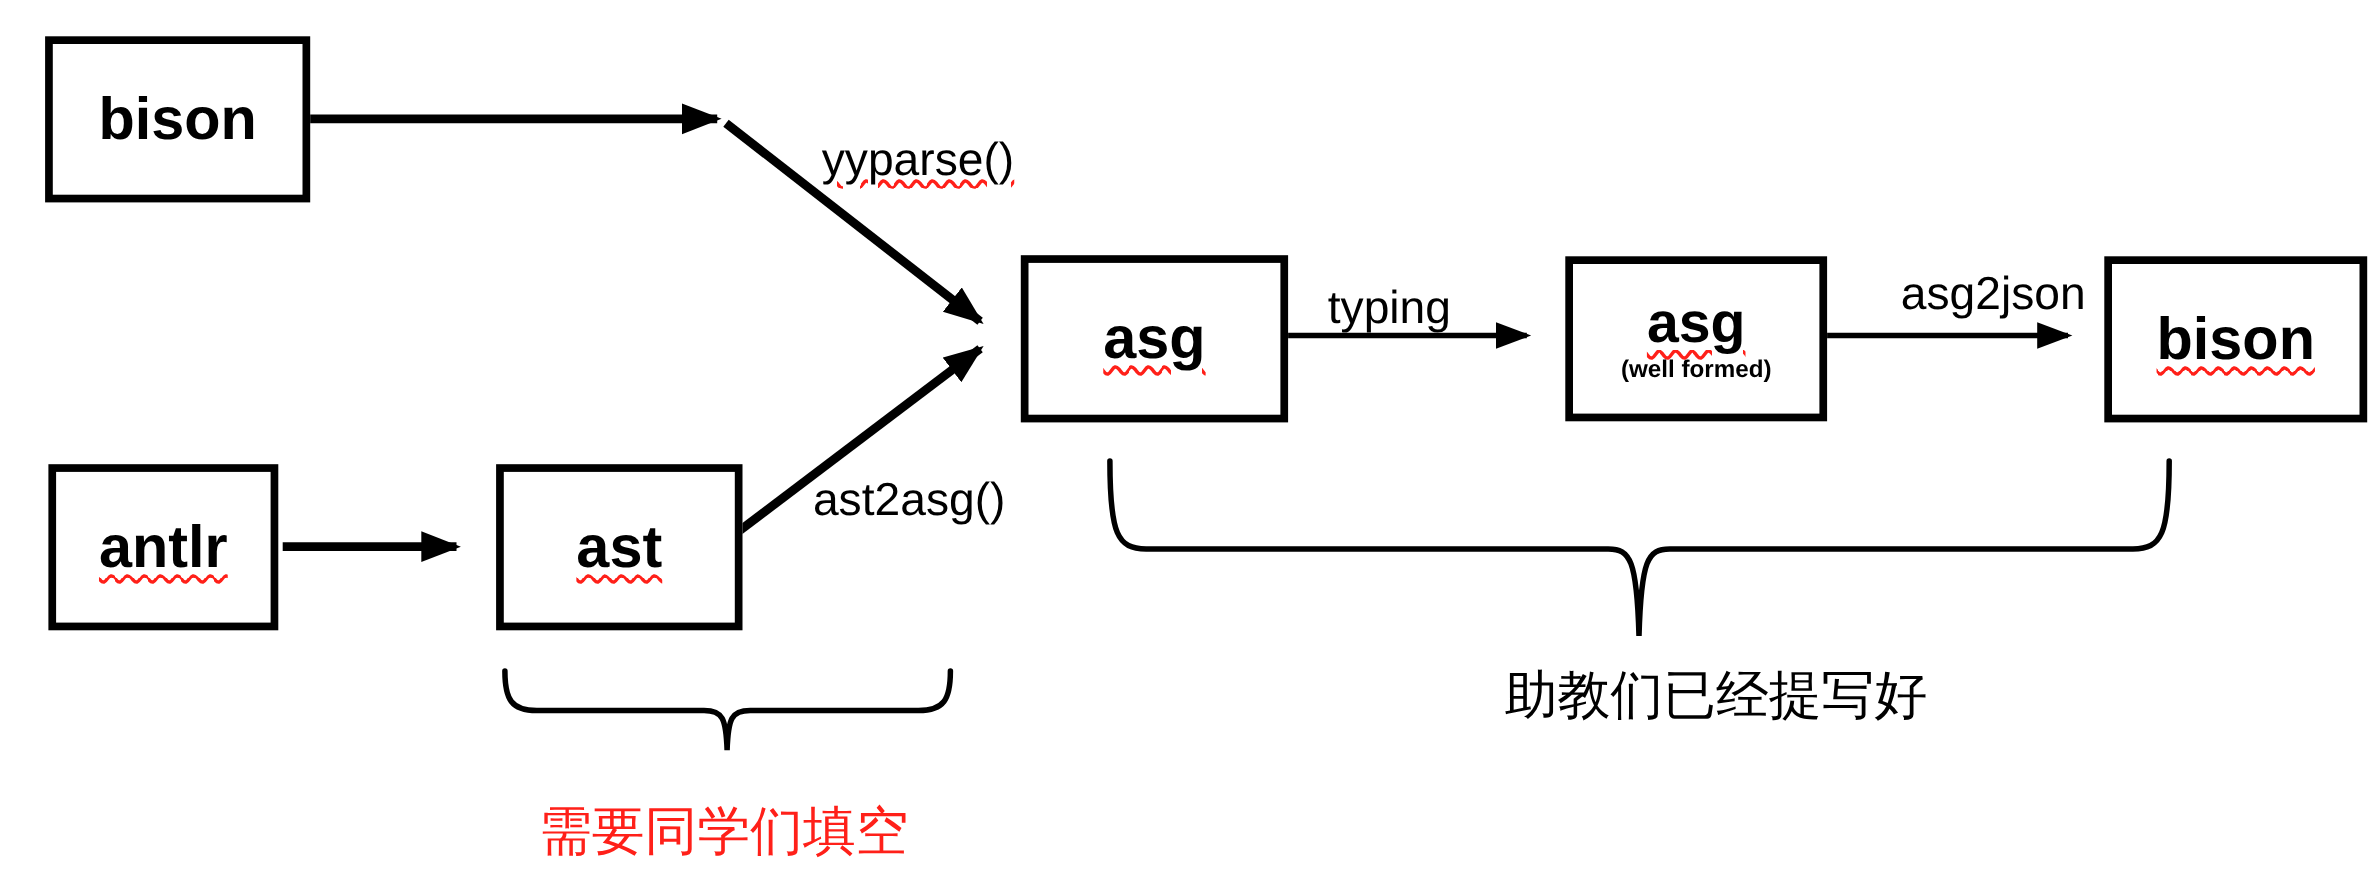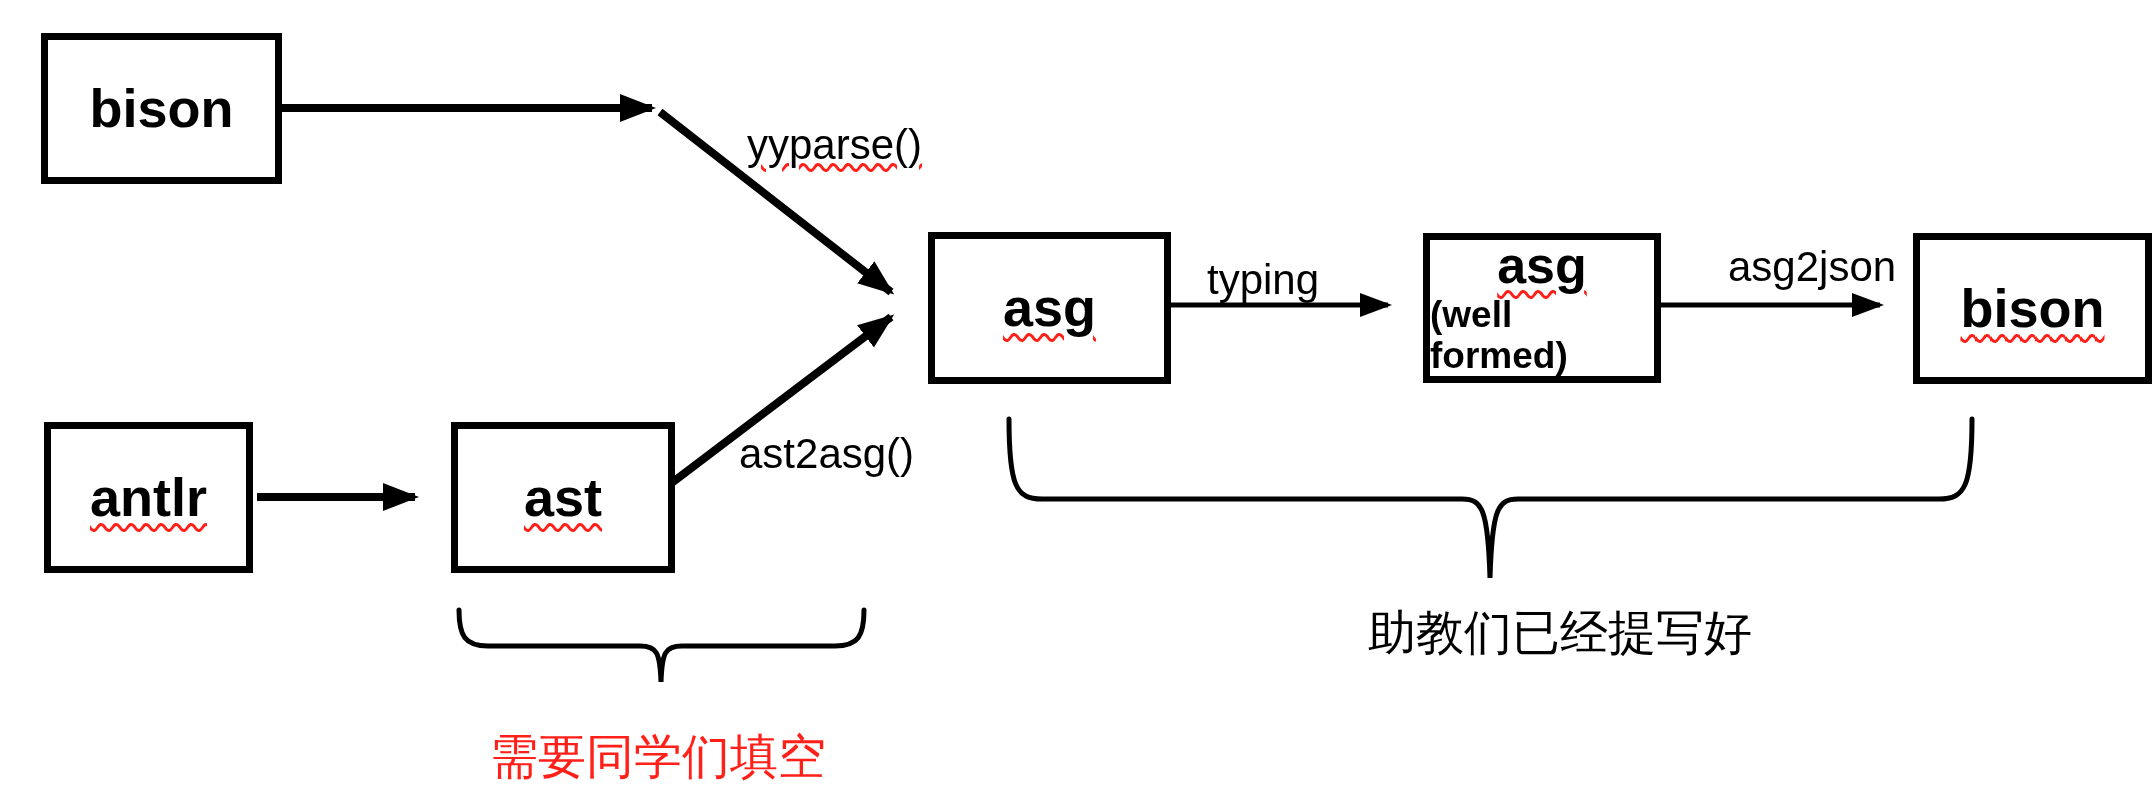--- a/index.html
+++ b/index.html
@@ -33,21 +33,21 @@
   }
   #node-bison  { left: 13px;   top: 33px;  width: 241px; height: 151px; }
   #node-antlr  { left: 16px;   top: 422px; width: 209px; height: 151px; }
   #node-ast    { left: 423px;  top: 422px; width: 224px; height: 151px; }
   #node-asg    { left: 900px;  top: 232px; width: 243px; height: 152px; }
   #node-asg-wf { left: 1395px; top: 233px; width: 238px; height: 150px; }
   #node-json   { left: 1885px; top: 233px; width: 239px; height: 151px; }
   #node-asg-wf .node-label { font-size: 52px; line-height: 1.0; }
   .node-sublabel {
     font-weight: bold;
-    font-size: 37px;
+    font-size: 22px;
     line-height: 1.1;
     margin-top: 4px;
   }
   .squiggle {
     text-decoration-line: underline;
     text-decoration-style: wavy;
     text-decoration-color: #ff2019;
     text-decoration-thickness: 3px;
     text-underline-offset: 7px;
   }

